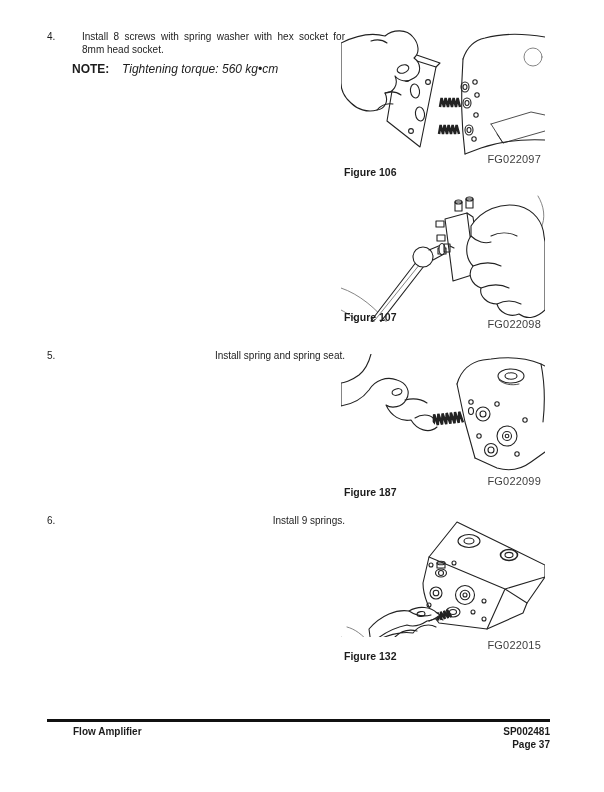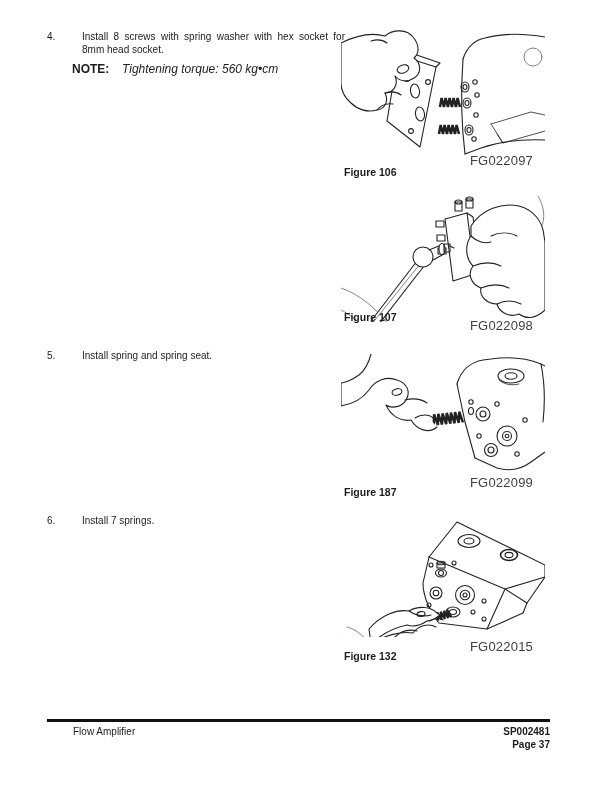--- a/index.html
+++ b/index.html
@@ -5,34 +5,34 @@
   * { margin:0; padding:0; box-sizing:border-box; }
   html,body { background:#fff; }
   body { width:604px; height:792px; position:relative; overflow:hidden;
          font-family:"Liberation Sans", sans-serif; color:#1c1c1c; }
   .page { position:absolute; inset:0; background:#fff; }
 
   
   .step-num { position:absolute; left:47px; width:20px; font-size:10px; line-height:13px; }
   .step-text { position:absolute; left:72px; width:263px; font-size:10px; line-height:13px;
                text-align:justify;margin-left:10px; }
-  .step-text.short { text-align:left; }
+  .step-text.short { text-align:right; }
   .note { position:absolute; left:72px; font-size:12px; line-height:13px; }
   .note-label { font-weight:bold; display:inline-block; width:50px; }
   .note-text { font-style:italic; }
 
   
   .fig { position:absolute; left:341px; width:204px; }
   .fig svg { display:block; }
-  .fig-code { position:absolute; right:12px; font-size:13px; color:#3f3f3f; letter-spacing:.2px; }
+  .fig-code { position:absolute; right:4px; font-size:11px; color:#3f3f3f; letter-spacing:.2px; }
   .fig-caption { position:absolute; left:3px; font-size:10.5px; font-weight:bold; }
 
   
   .footer-rule { position:absolute; left:47px; top:719px; width:503px; height:3px; background:#111; }
-  .footer-left { position:absolute; left:47px; top:726px; font-size:10px; font-weight:normal;padding-left:26px; }
+  .footer-left { position:absolute; left:47px; top:726px; font-size:10px; font-weight:bold;padding-left:26px; }
   .footer-right { position:absolute; right:54px; top:726px; text-align:right;
                   font-size:10px; font-weight:bold; line-height:12.5px; }
 
   
   svg path, svg ellipse, svg circle, svg rect, svg line {
     fill:none; stroke:#222; stroke-width:1.1; stroke-linecap:round; stroke-linejoin:round;
   }
   svg .fillw { fill:#fff; }
   svg .faint { stroke:#777; stroke-width:.9; }
   svg .coil  { stroke-width:2.5; stroke-linejoin:miter; stroke-linecap:butt; }
@@ -161,21 +161,21 @@
         <path class="fillw" d="M30,0 C28,8 24,16 18,21 C10,27 2,29 0,29 L0,52 C12,50 22,44 28,36 C34,26 46,22 56,26 C66,29 70,38 65,46 C61,53 51,55 45,51 C50,62 60,68 70,66 C76,76 88,80 96,73"></path>
         <path d="M64,46 C72,44 80,45 86,49 M74,64 C80,60 88,60 92,64"></path>
         <ellipse cx="56" cy="38" rx="5" ry="3.2" transform="rotate(-15 56 38)"></ellipse>
       </g>
     </svg>
     <span class="fig-code" style="top:121px">FG022099</span>
     <figcaption class="fig-caption" style="top:132px">Figure 187</figcaption>
   </figure>
 
   <span class="step-num" style="top:514px">6.</span>
-  <p class="step-text short" style="top:514px">Install 7 springs.</p>
+  <p class="step-text short" style="top:514px">Install 9 springs.</p>
 
   <figure class="fig" style="top:511px; height:155px">
     <svg width="204" height="126" viewBox="0 0 204 126">
       <g>
         <path class="fillw" d="M88,46 L116,11 L204,54 L204,66 L186,92 L182,102 L146,118 L98,112 C88,100 82,84 82,72 Z"></path>
         <path d="M88,46 L164,78 L146,118 M164,78 L186,92 M164,78 L204,66"></path>
         <ellipse cx="128" cy="30" rx="11" ry="6.5"></ellipse>
           <ellipse cx="128" cy="30" rx="5" ry="3"></ellipse>
         <ellipse cx="168" cy="44" rx="8.5" ry="5.5" style="stroke-width:1.6"></ellipse>
           <ellipse cx="168" cy="44" rx="4" ry="2.6"></ellipse>

